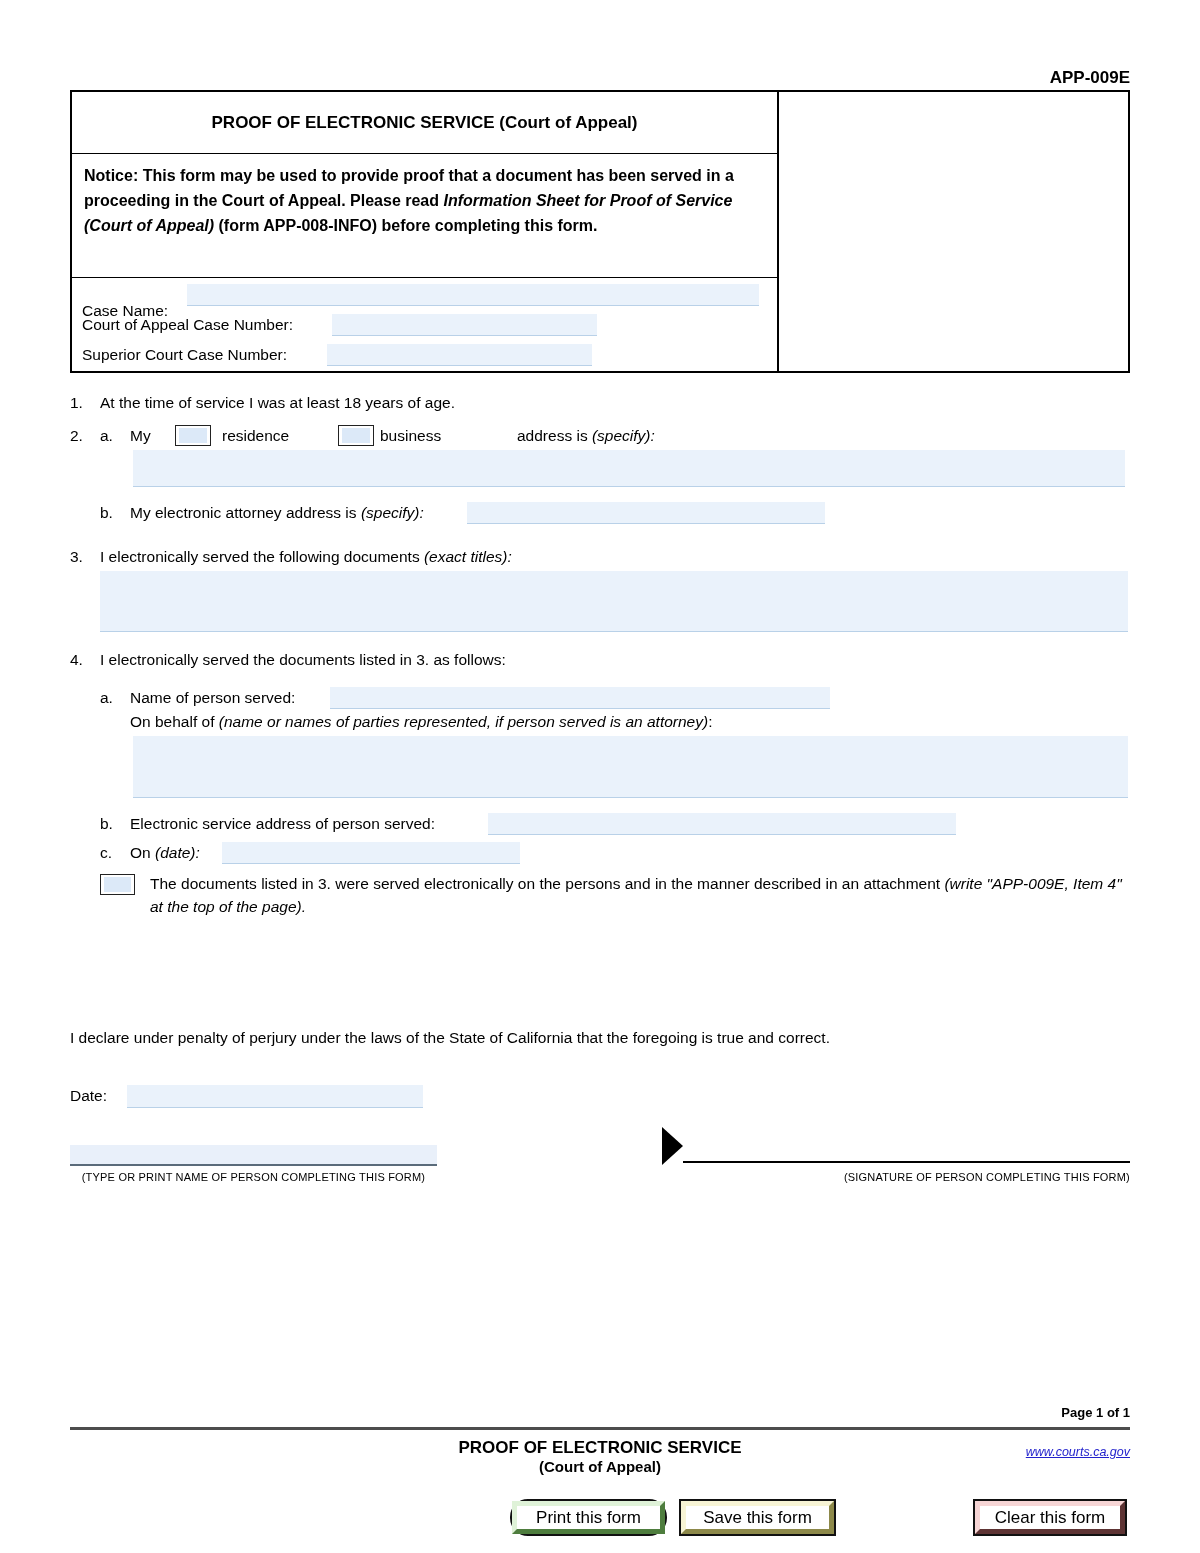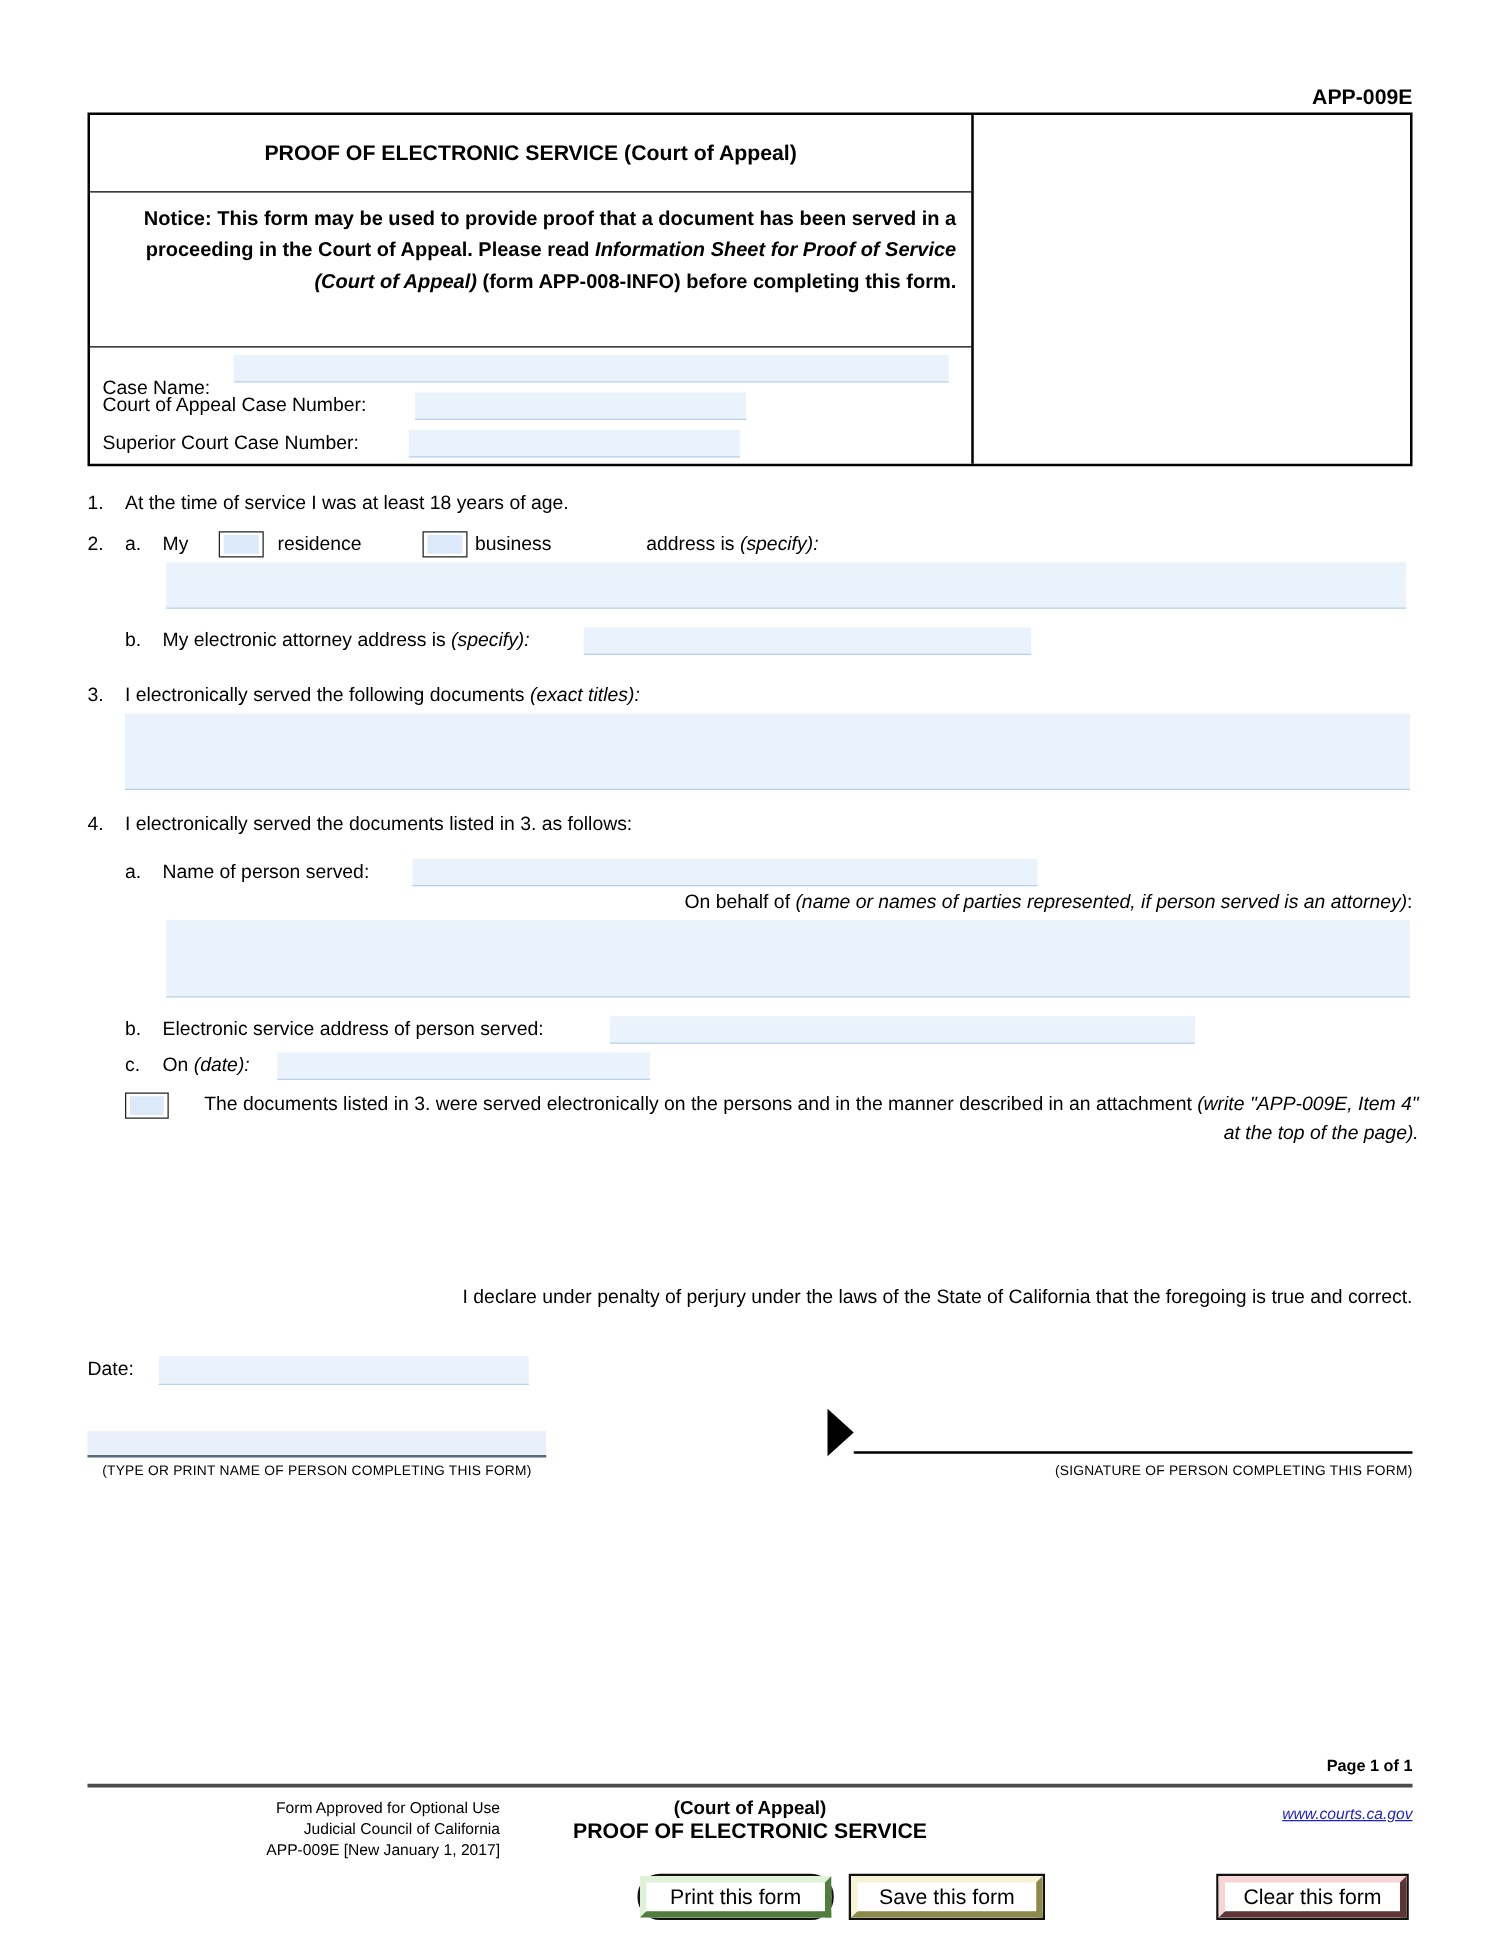--- a/index.html
+++ b/index.html
@@ -2,21 +2,21 @@
 <html><head>
 <meta charset="utf-8">
 <style>
   * { margin:0; padding:0; box-sizing:border-box; }
   html,body { background:#ffffff; }
   .page {
     position:relative; width:1200px; height:1553px; margin:0 auto;
     background:#ffffff; color:#000;
     font-family:"Liberation Sans", sans-serif; font-size:15.5px;
   }
-  .abs { position:absolute;text-align:right; }
+  .abs { position:absolute; }
   .b { font-weight:bold; }
   .i { font-style:italic; }
   .right { text-align:right; }
   .center { text-align:center; }
 
   
   .field {
     position:absolute; background:#eaf2fb;
     border-bottom:1px solid #b9d1e8;
   }
@@ -158,29 +158,24 @@
   <div class="field name-field" style="left:70px; top:1145px; width:367px; height:21px;"></div>
   <div class="abs center small-label" style="left:70px; top:1171px; width:367px;">(TYPE OR PRINT NAME OF PERSON COMPLETING THIS FORM)</div>
 
   <div class="abs sig-arrow" style="left:662px; top:1127px;"></div>
   <div class="abs sig-line" style="left:683px; top:1127px; width:447px; height:36px;"></div>
   <div class="abs center small-label" style="left:683px; top:1171px; width:447px;text-align:right;">(SIGNATURE OF PERSON COMPLETING THIS FORM)</div>
 
   <div class="abs b right" style="left:730px; top:1405px; width:400px; font-size:13px;">Page 1 of 1</div>
   <div class="abs footer-rule" style="left:70px; top:1427px; width:1060px;"></div>
 
-  <div class="abs footer-small" style="left:70px; top:1438px; width:330px;">
-    <div>Form Approved for Optional Use</div>
-    <div>Judicial Council of California</div>
-    <div>APP-009E [New January 1, 2017]</div>
-  </div>
 
   <div class="abs center" style="left:350px; top:1438px; width:500px;">
+    <div class="b" style="font-size:17px;">PROOF OF ELECTRONIC SERVICE</div>
     <div class="b" style="font-size:15px;">(Court of Appeal)</div>
-    <div class="b" style="font-size:17px;">PROOF OF ELECTRONIC SERVICE</div>
   </div>
 
   <div class="abs right" style="left:930px; top:1442px; width:200px;">
     <span class="website">www.courts.ca.gov</span>
   </div>
 
 
   <button class="form-btn btn-print" style="left:510px; top:1499px; width:157px; height:37px;border-radius:18px;">
     <span class="bevel">Print this form</span>
   </button>

